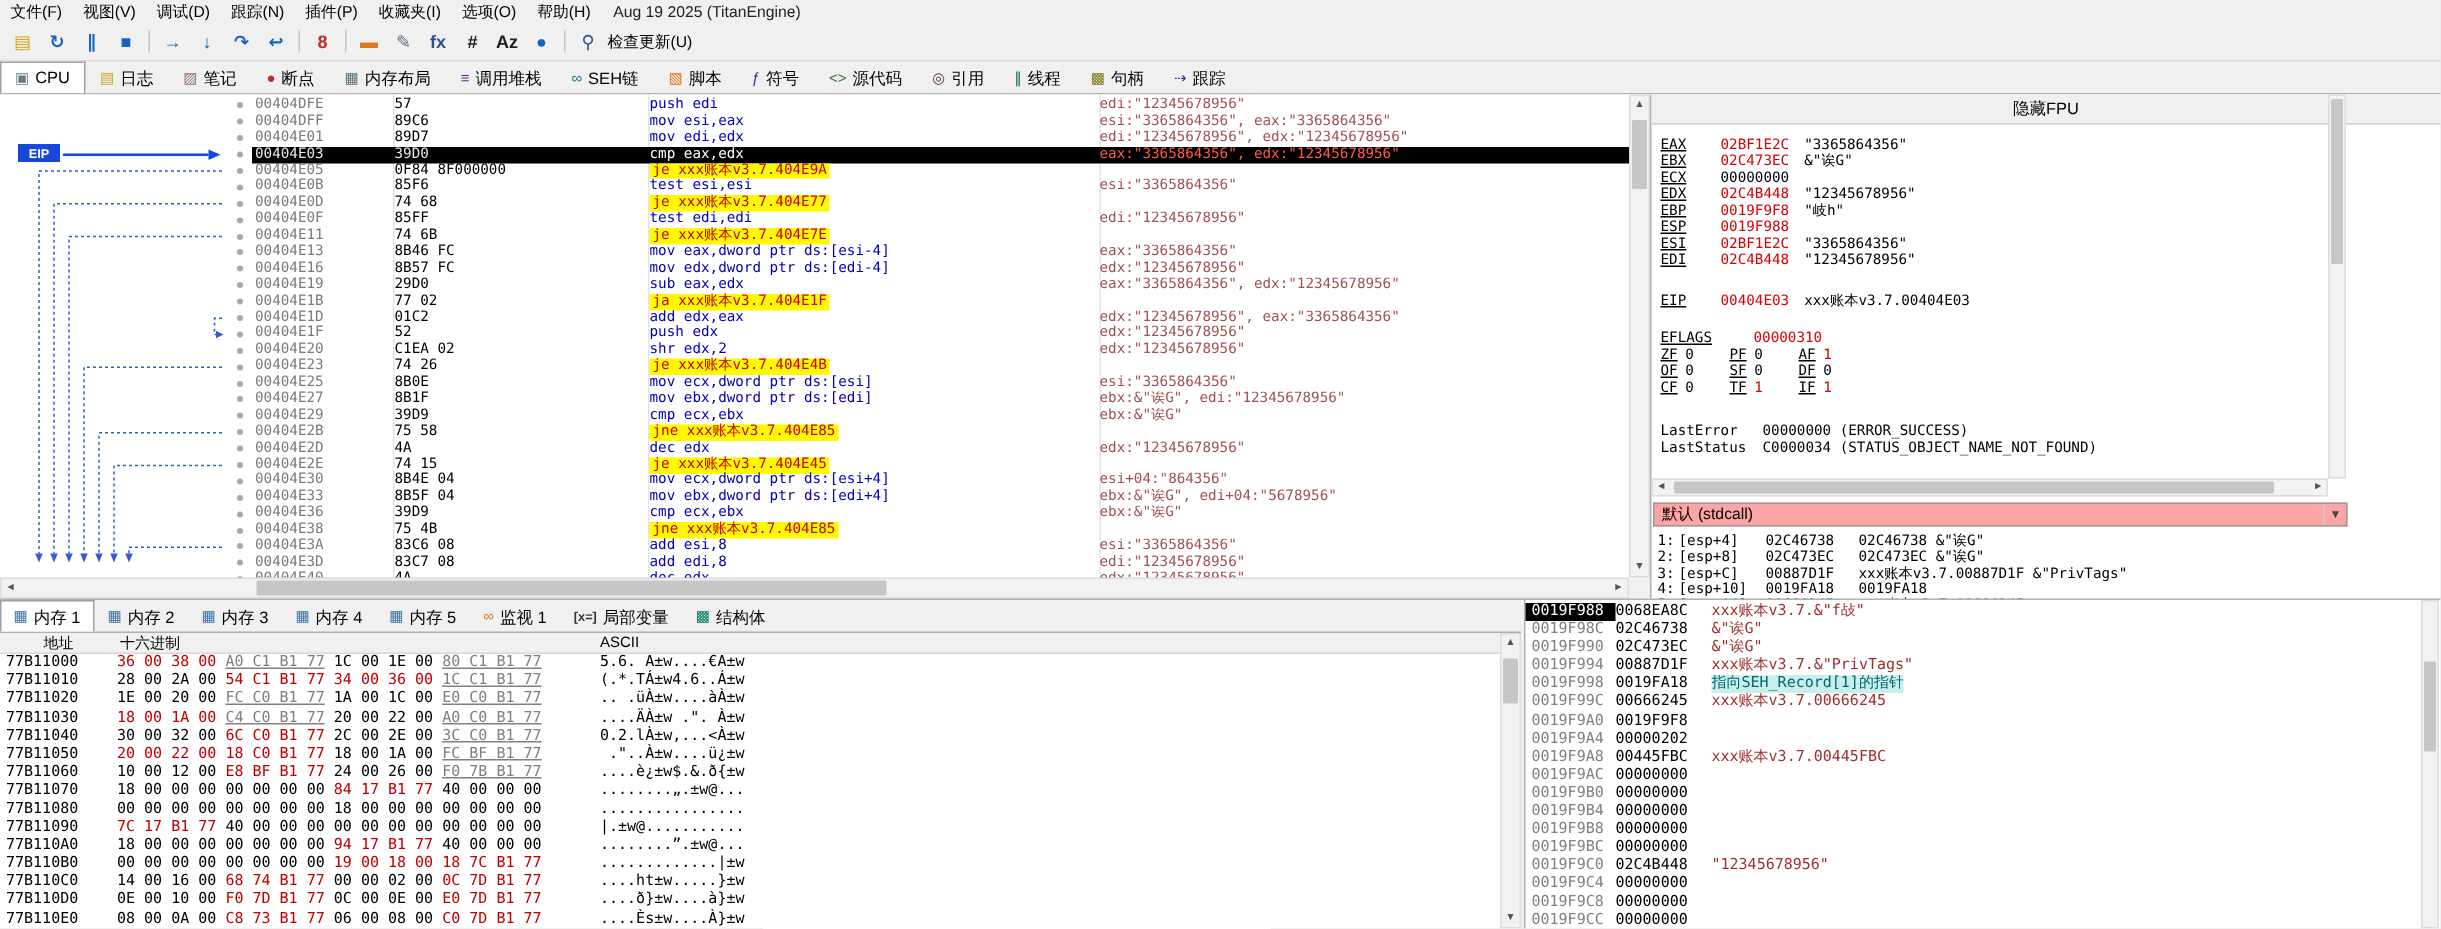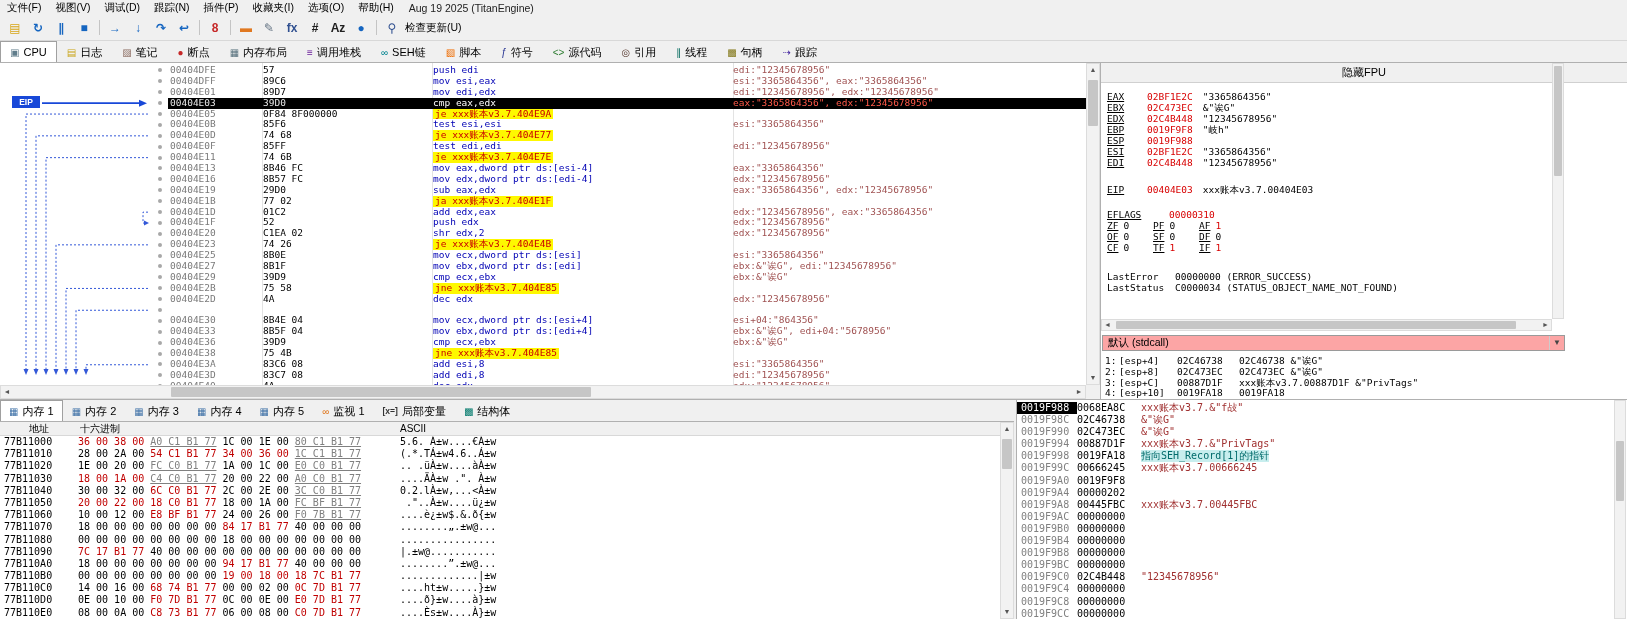--- a/index.html
+++ b/index.html
@@ -241,21 +241,21 @@
           <div class="drow"><span class="dot-cell"><i class="dot"></i></span><span class="row-body"><span class="dc-addr">00404E1B</span><span class="dc-bytes">77 02</span><span class="dc-instr"><span class="jmp">ja xxx账本v3.7.404E1F</span></span><span class="dc-cmt"></span></span></div>
           <div class="drow"><span class="dot-cell"><i class="dot"></i></span><span class="row-body"><span class="dc-addr">00404E1D</span><span class="dc-bytes">01C2</span><span class="dc-instr"><span>add edx,eax</span></span><span class="dc-cmt">edx:"12345678956", eax:"3365864356"</span></span></div>
           <div class="drow"><span class="dot-cell"><i class="dot"></i></span><span class="row-body"><span class="dc-addr">00404E1F</span><span class="dc-bytes">52</span><span class="dc-instr"><span>push edx</span></span><span class="dc-cmt">edx:"12345678956"</span></span></div>
           <div class="drow"><span class="dot-cell"><i class="dot"></i></span><span class="row-body"><span class="dc-addr">00404E20</span><span class="dc-bytes">C1EA 02</span><span class="dc-instr"><span>shr edx,2</span></span><span class="dc-cmt">edx:"12345678956"</span></span></div>
           <div class="drow"><span class="dot-cell"><i class="dot"></i></span><span class="row-body"><span class="dc-addr">00404E23</span><span class="dc-bytes">74 26</span><span class="dc-instr"><span class="jmp">je xxx账本v3.7.404E4B</span></span><span class="dc-cmt"></span></span></div>
           <div class="drow"><span class="dot-cell"><i class="dot"></i></span><span class="row-body"><span class="dc-addr">00404E25</span><span class="dc-bytes">8B0E</span><span class="dc-instr"><span>mov ecx,dword ptr ds:[esi]</span></span><span class="dc-cmt">esi:"3365864356"</span></span></div>
           <div class="drow"><span class="dot-cell"><i class="dot"></i></span><span class="row-body"><span class="dc-addr">00404E27</span><span class="dc-bytes">8B1F</span><span class="dc-instr"><span>mov ebx,dword ptr ds:[edi]</span></span><span class="dc-cmt">ebx:&amp;"诶G", edi:"12345678956"</span></span></div>
           <div class="drow"><span class="dot-cell"><i class="dot"></i></span><span class="row-body"><span class="dc-addr">00404E29</span><span class="dc-bytes">39D9</span><span class="dc-instr"><span>cmp ecx,ebx</span></span><span class="dc-cmt">ebx:&amp;"诶G"</span></span></div>
           <div class="drow"><span class="dot-cell"><i class="dot"></i></span><span class="row-body"><span class="dc-addr">00404E2B</span><span class="dc-bytes">75 58</span><span class="dc-instr"><span class="jmp">jne xxx账本v3.7.404E85</span></span><span class="dc-cmt"></span></span></div>
           <div class="drow"><span class="dot-cell"><i class="dot"></i></span><span class="row-body"><span class="dc-addr">00404E2D</span><span class="dc-bytes">4A</span><span class="dc-instr"><span>dec edx</span></span><span class="dc-cmt">edx:"12345678956"</span></span></div>
-          <div class="drow"><span class="dot-cell"><i class="dot"></i></span></div>
+          <div class="drow"><span class="dot-cell"><i class="dot"></i></span><span class="row-body"><span class="dc-addr">00404E2E</span><span class="dc-bytes">74 15</span><span class="dc-instr"><span class="jmp">je xxx账本v3.7.404E45</span></span><span class="dc-cmt"></span></span></div>
           <div class="drow"><span class="dot-cell"><i class="dot"></i></span><span class="row-body"><span class="dc-addr">00404E30</span><span class="dc-bytes">8B4E 04</span><span class="dc-instr"><span>mov ecx,dword ptr ds:[esi+4]</span></span><span class="dc-cmt">esi+04:"864356"</span></span></div>
           <div class="drow"><span class="dot-cell"><i class="dot"></i></span><span class="row-body"><span class="dc-addr">00404E33</span><span class="dc-bytes">8B5F 04</span><span class="dc-instr"><span>mov ebx,dword ptr ds:[edi+4]</span></span><span class="dc-cmt">ebx:&amp;"诶G", edi+04:"5678956"</span></span></div>
           <div class="drow"><span class="dot-cell"><i class="dot"></i></span><span class="row-body"><span class="dc-addr">00404E36</span><span class="dc-bytes">39D9</span><span class="dc-instr"><span>cmp ecx,ebx</span></span><span class="dc-cmt">ebx:&amp;"诶G"</span></span></div>
           <div class="drow"><span class="dot-cell"><i class="dot"></i></span><span class="row-body"><span class="dc-addr">00404E38</span><span class="dc-bytes">75 4B</span><span class="dc-instr"><span class="jmp">jne xxx账本v3.7.404E85</span></span><span class="dc-cmt"></span></span></div>
           <div class="drow"><span class="dot-cell"><i class="dot"></i></span><span class="row-body"><span class="dc-addr">00404E3A</span><span class="dc-bytes">83C6 08</span><span class="dc-instr"><span>add esi,8</span></span><span class="dc-cmt">esi:"3365864356"</span></span></div>
           <div class="drow"><span class="dot-cell"><i class="dot"></i></span><span class="row-body"><span class="dc-addr">00404E3D</span><span class="dc-bytes">83C7 08</span><span class="dc-instr"><span>add edi,8</span></span><span class="dc-cmt">edi:"12345678956"</span></span></div>
           <div class="drow"><span class="dot-cell"><i class="dot"></i></span><span class="row-body"><span class="dc-addr">00404E40</span><span class="dc-bytes">4A</span><span class="dc-instr"><span>dec edx</span></span><span class="dc-cmt">edx:"12345678956"</span></span></div>
         </div>
       <div class="vs" style="left:1086px;top:0;width:14px;height:322px;">
         <div class="sb-btn sb-up" style="top:0;left:0;width:12px;height:12px;line-height:12px;"></div>
@@ -268,20 +268,21 @@
         <div class="sb-btn sb-right" style="right:0;top:0;width:12px;height:12px;line-height:12px;"></div>
       </div>
       <div class="corner" style="left:1086px;top:322px;width:14px;height:14px;"></div>
     </div>
 
     <div class="registers">
       <div class="reg-header">隐藏FPU</div>
       <div class="reg-body" id="regbody">
           <div class="rline"><span class="rname">EAX</span><span class="rval chg">02BF1E2C</span><span>"3365864356"</span></div>
           <div class="rline"><span class="rname">EBX</span><span class="rval chg">02C473EC</span><span>&amp;"诶G"</span></div>
+          <div class="rline"><span class="rname">ECX</span><span class="rval">00000000</span><span></span></div>
           <div class="rline"><span class="rname">EDX</span><span class="rval chg">02C4B448</span><span>"12345678956"</span></div>
           <div class="rline"><span class="rname">EBP</span><span class="rval chg">0019F9F8</span><span>"岐h"</span></div>
           <div class="rline"><span class="rname">ESP</span><span class="rval chg">0019F988</span><span></span></div>
           <div class="rline"><span class="rname">ESI</span><span class="rval chg">02BF1E2C</span><span>"3365864356"</span></div>
           <div class="rline"><span class="rname">EDI</span><span class="rval chg">02C4B448</span><span>"12345678956"</span></div>
           <div class="gap16"></div>
           <div class="rline"><span class="rname">EIP</span><span class="rval chg">00404E03</span><span>xxx账本v3.7.00404E03</span></div>
           <div class="gap14"></div>
           <div class="rline"><span class="rname" style="min-width:62px">EFLAGS</span><span class="rval chg">00000310</span></div>
           <div class="rline"><span class="fpair"><span class="fname">ZF</span><span class="">0</span></span><span class="fpair"><span class="fname">PF</span><span class="">0</span></span><span class="fpair"><span class="fname">AF</span><span class="chg">1</span></span></div>

